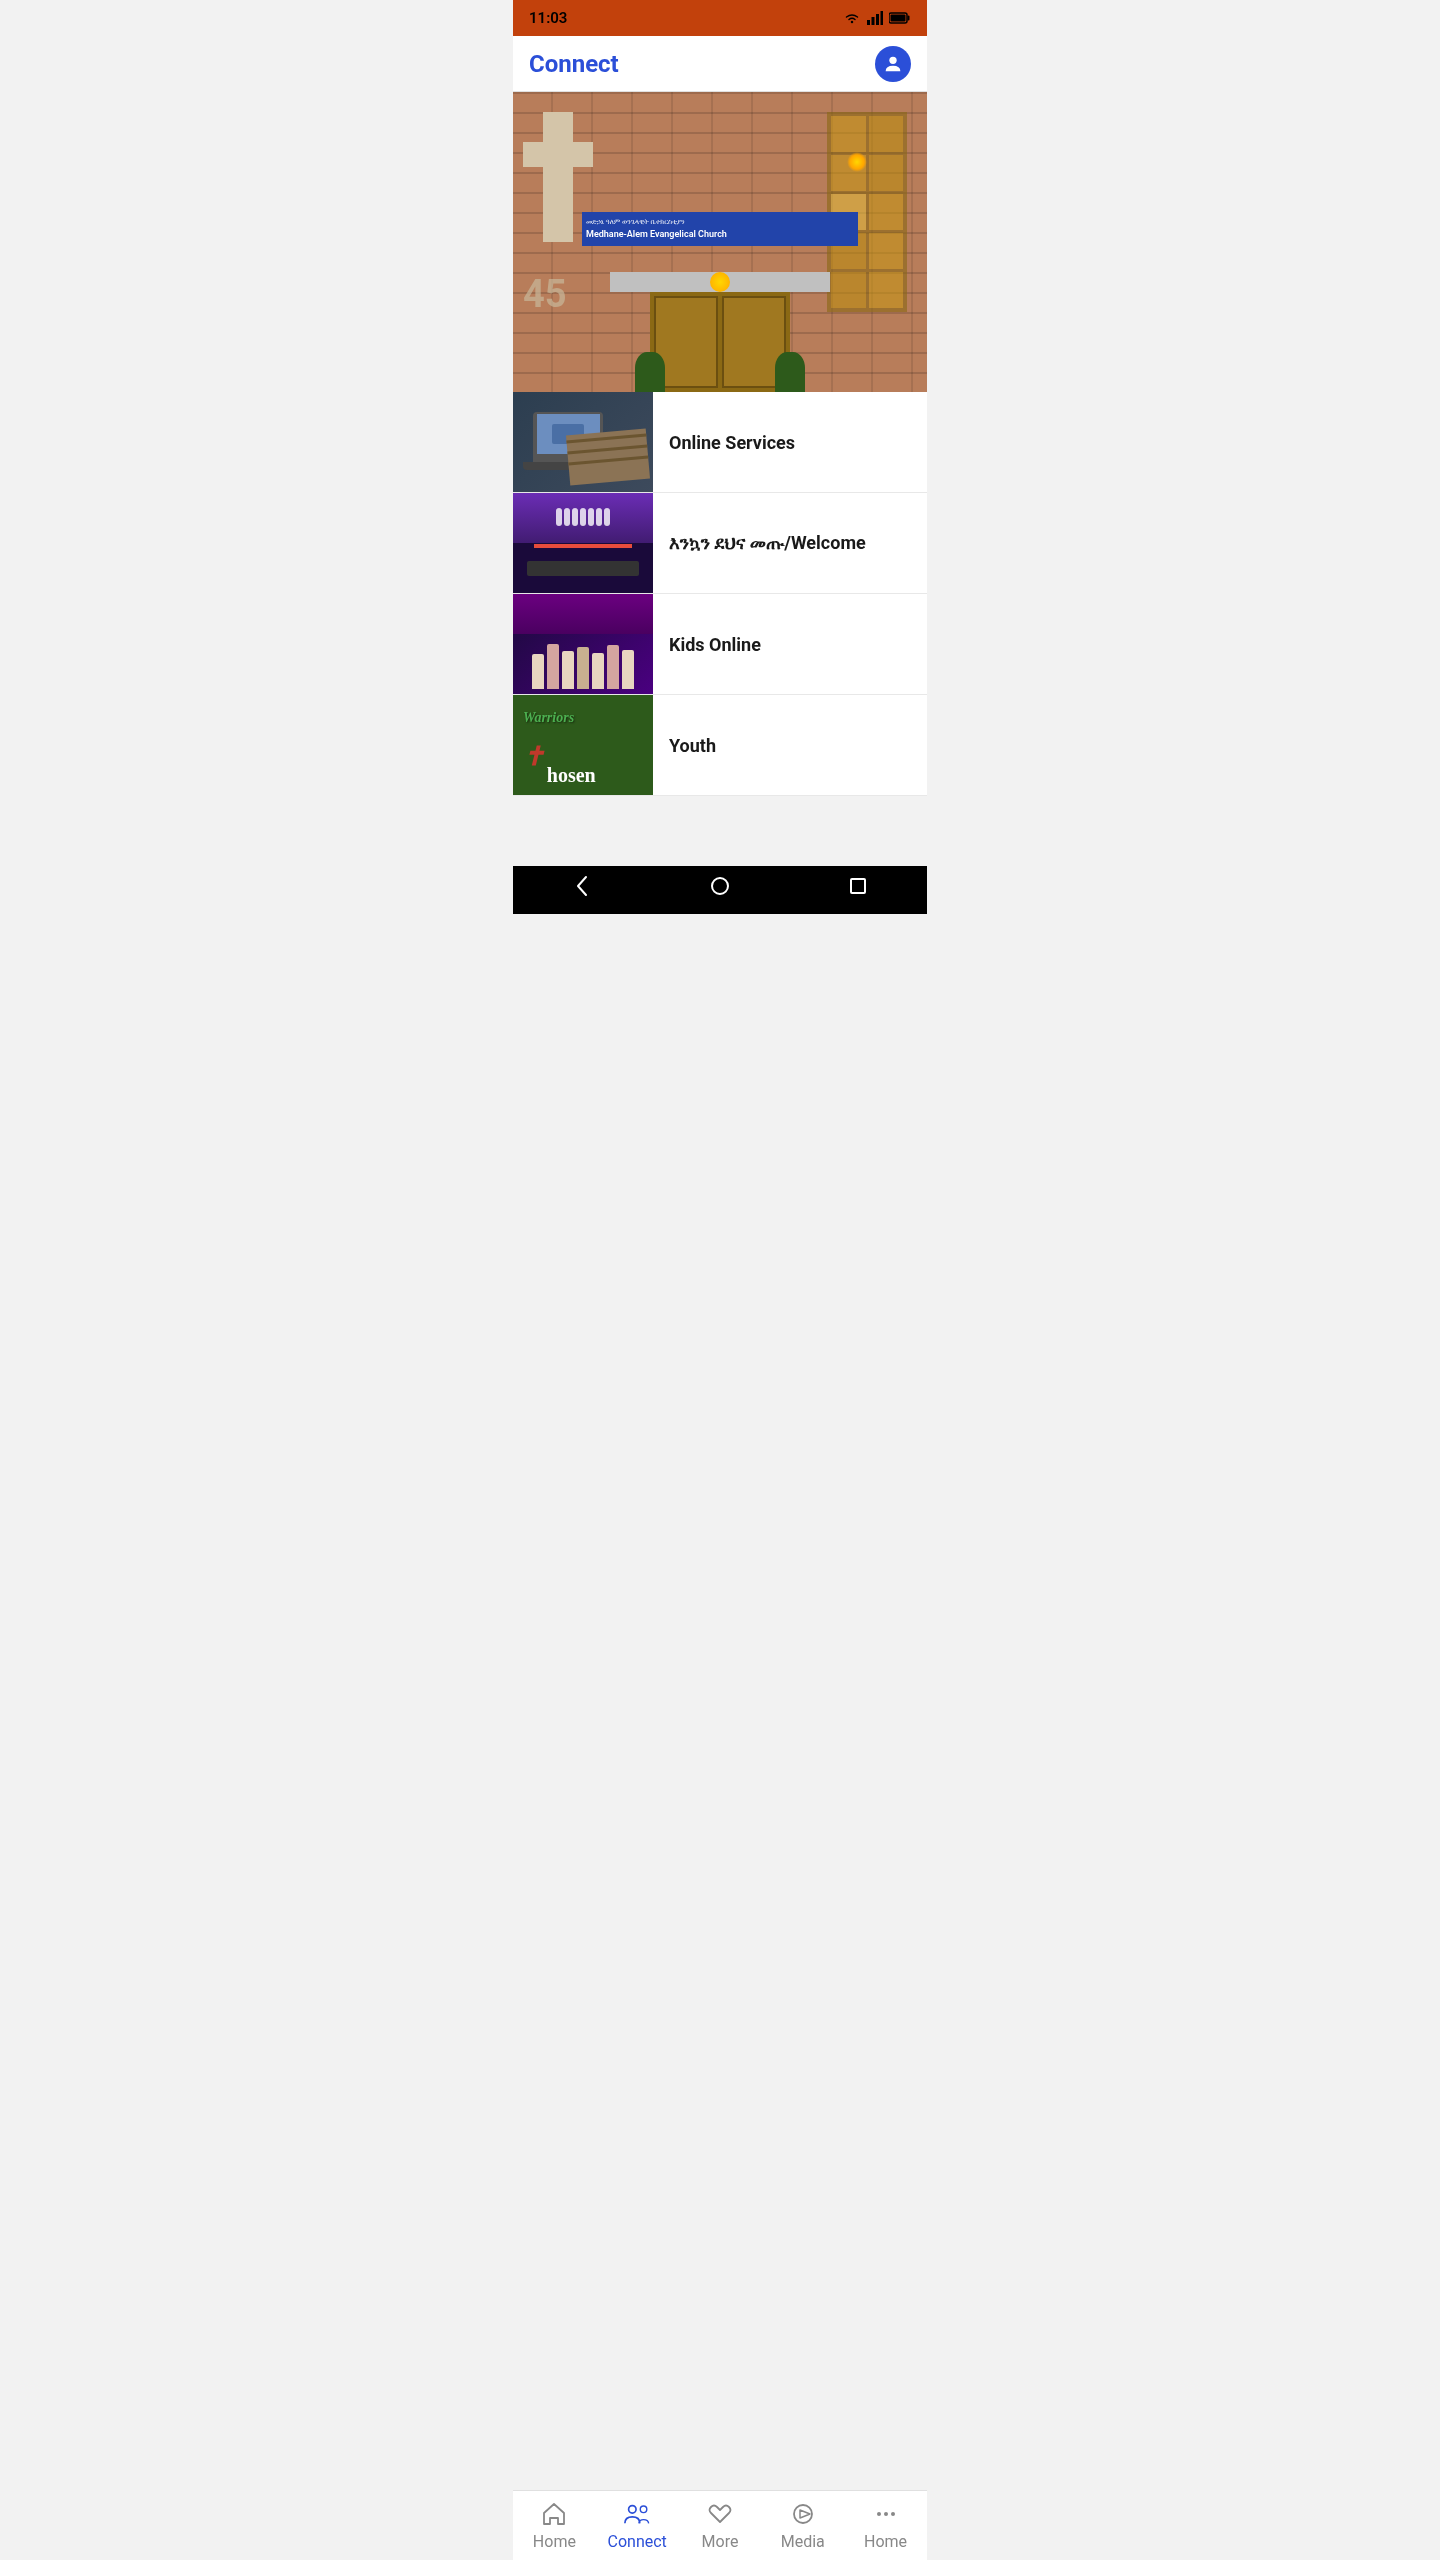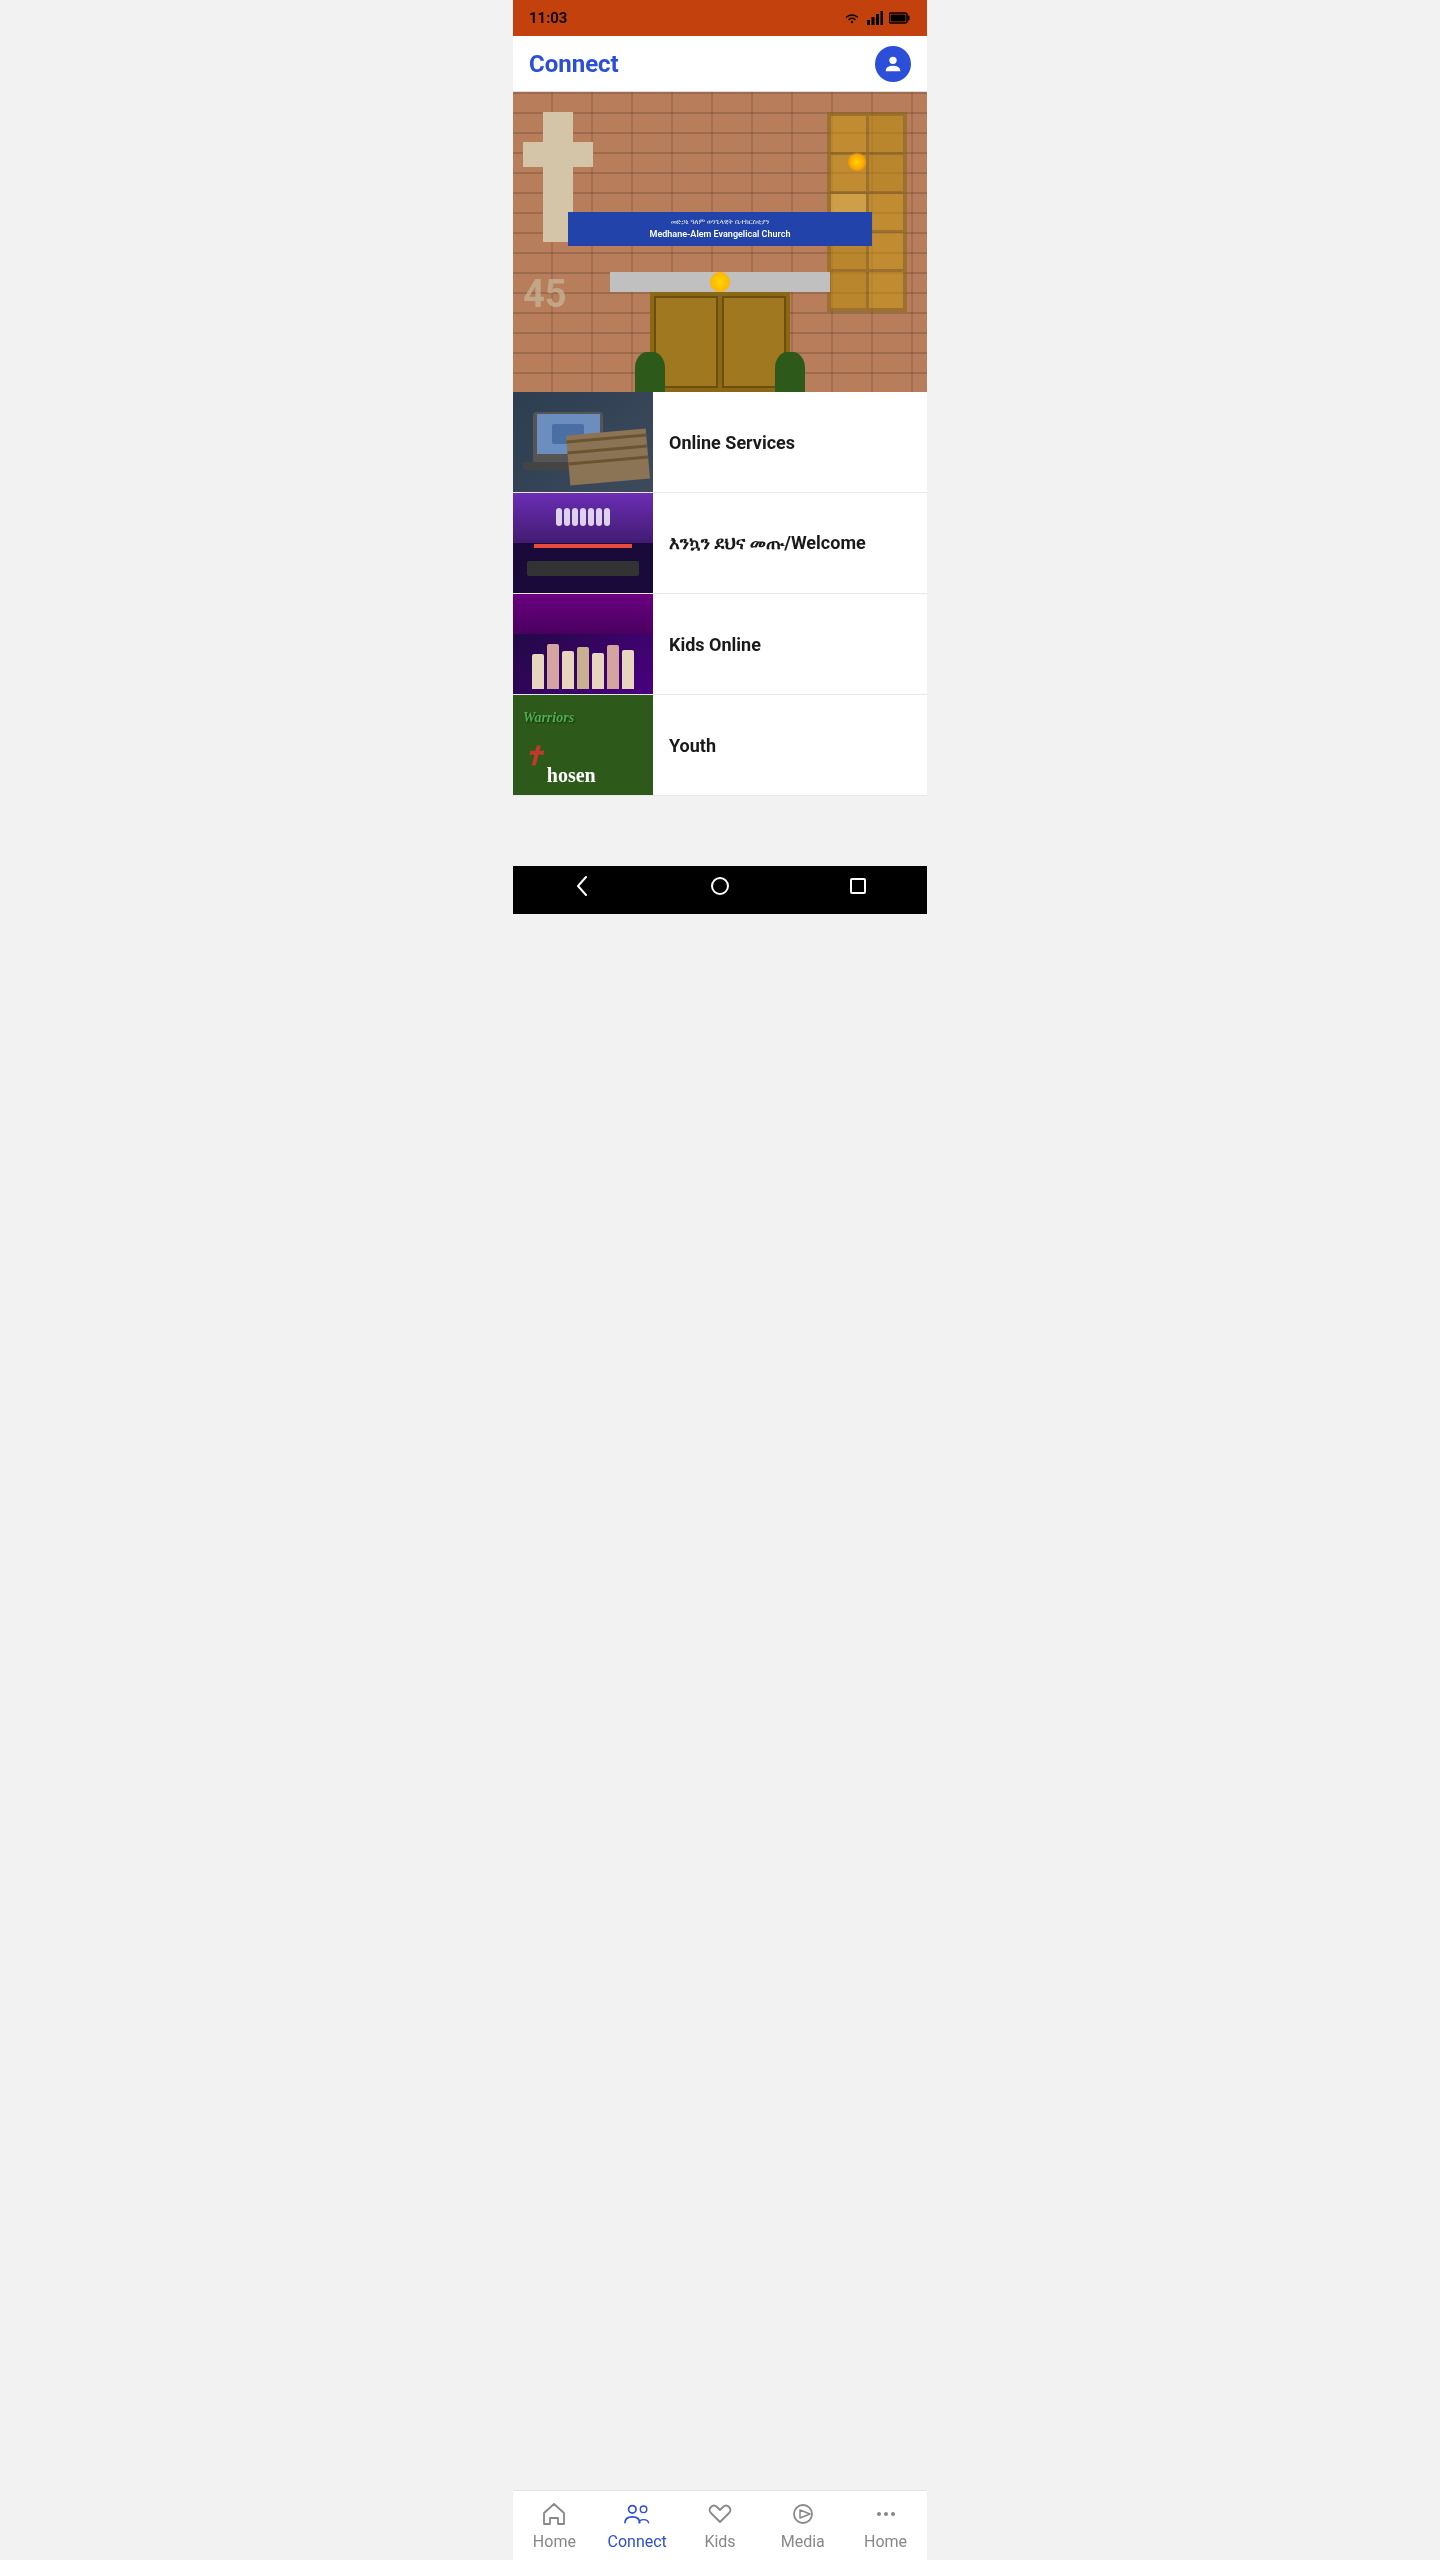--- a/index.html
+++ b/index.html
@@ -140,24 +140,23 @@
       border: 2px solid #6B4F10;
     }
 
     .church-sign {
       position: absolute;
       top: 120px;
       left: 50%;
       transform: translateX(-50%);
       background: #2244AA;
       color: white;
-      padding: 6px 12px;
-      text-align: center;
+      padding: 6px 4px;
       white-space: nowrap;
-      width: 304px;
+      width: 276px;
     }
 
     .church-sign-text {
       font-size: 8px;
       color: white;
       display: block;
       line-height: 1.4;
     }
 
     .sign-line1 {
@@ -575,21 +574,21 @@
     </div>
     <span class="nav-label" style="color:#2B4FD8;">Connect</span>
   </div>
 
   <div class="nav-item">
     <div class="nav-icon">
       <svg width="26" height="24" viewBox="0 0 26 24" fill="none">
         <path d="M13 20 L4 11 Q1 8 4 5 Q7 2 10 5 L13 8 L16 5 Q19 2 22 5 Q25 8 22 11 Z" stroke="#888" stroke-width="1.8" fill="none" stroke-linejoin="round"></path>
       </svg>
     </div>
-    <span class="nav-label">Kids</span>
+    <span class="nav-label">More</span>
   </div>
 
   <div class="nav-item">
     <div class="nav-icon">
       <svg width="26" height="24" viewBox="0 0 26 24" fill="none">
         <circle cx="13" cy="12" r="9" stroke="#888" stroke-width="1.8"></circle>
         <path d="M10 8 L20 12 L10 16 Z" stroke="#888" stroke-width="1.5" fill="none" stroke-linejoin="round"></path>
       </svg>
     </div>
     <span class="nav-label">Media</span>

